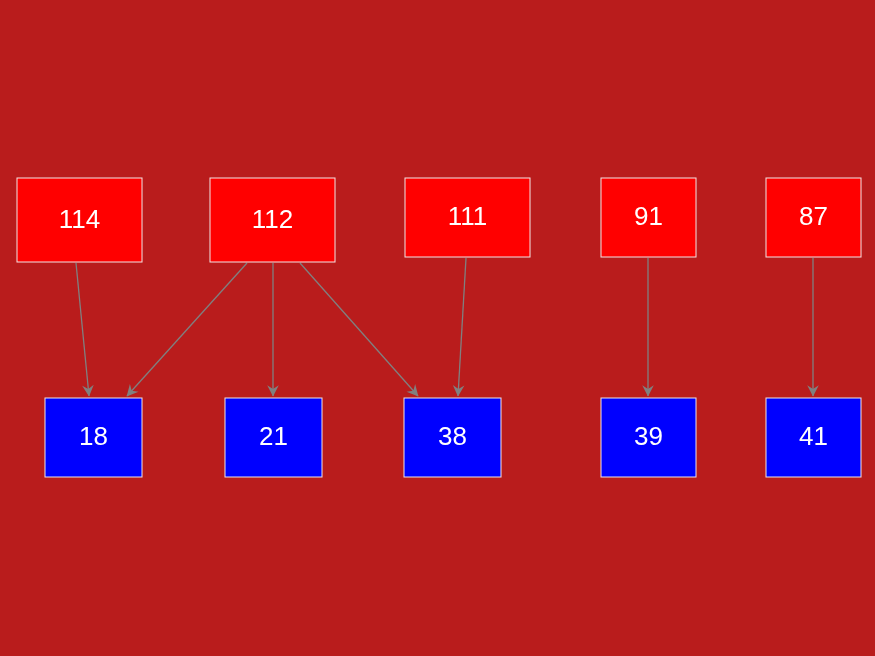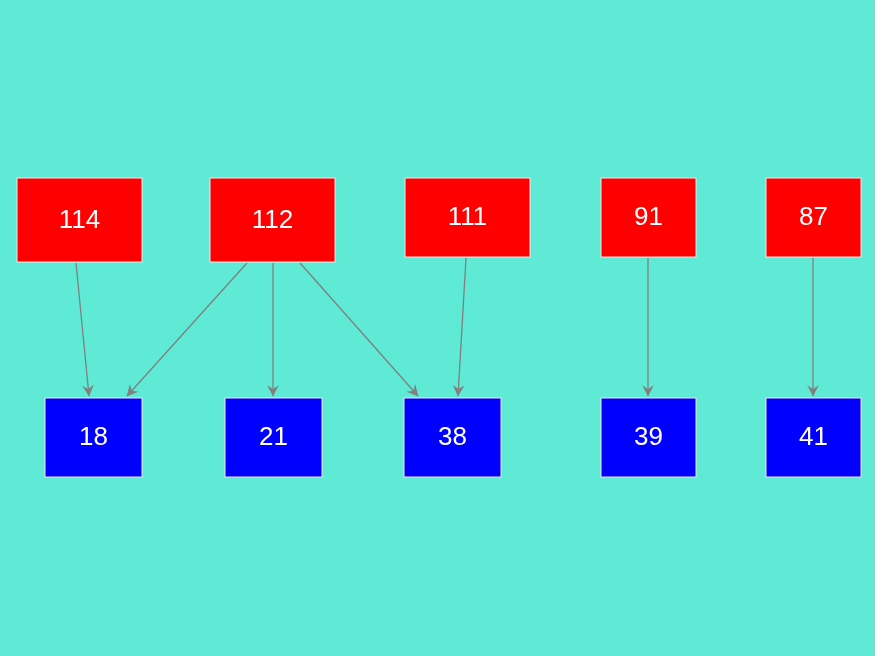--- a/index.html
+++ b/index.html
@@ -7,21 +7,21 @@
     padding: 0;
     background: #ffffff;
   }
   body {
     font-family: "Liberation Sans", sans-serif;
   }
   #canvas {
     position: relative;
     width: 875px;
     height: 656px;
-    background: #5eead4;
+    background: #b91c1c;
     overflow: hidden;
   }
   #graph-svg {
     position: absolute;
     top: 0;
     left: 0;
     width: 875px;
     height: 656px;
   }
   .node-rect {

